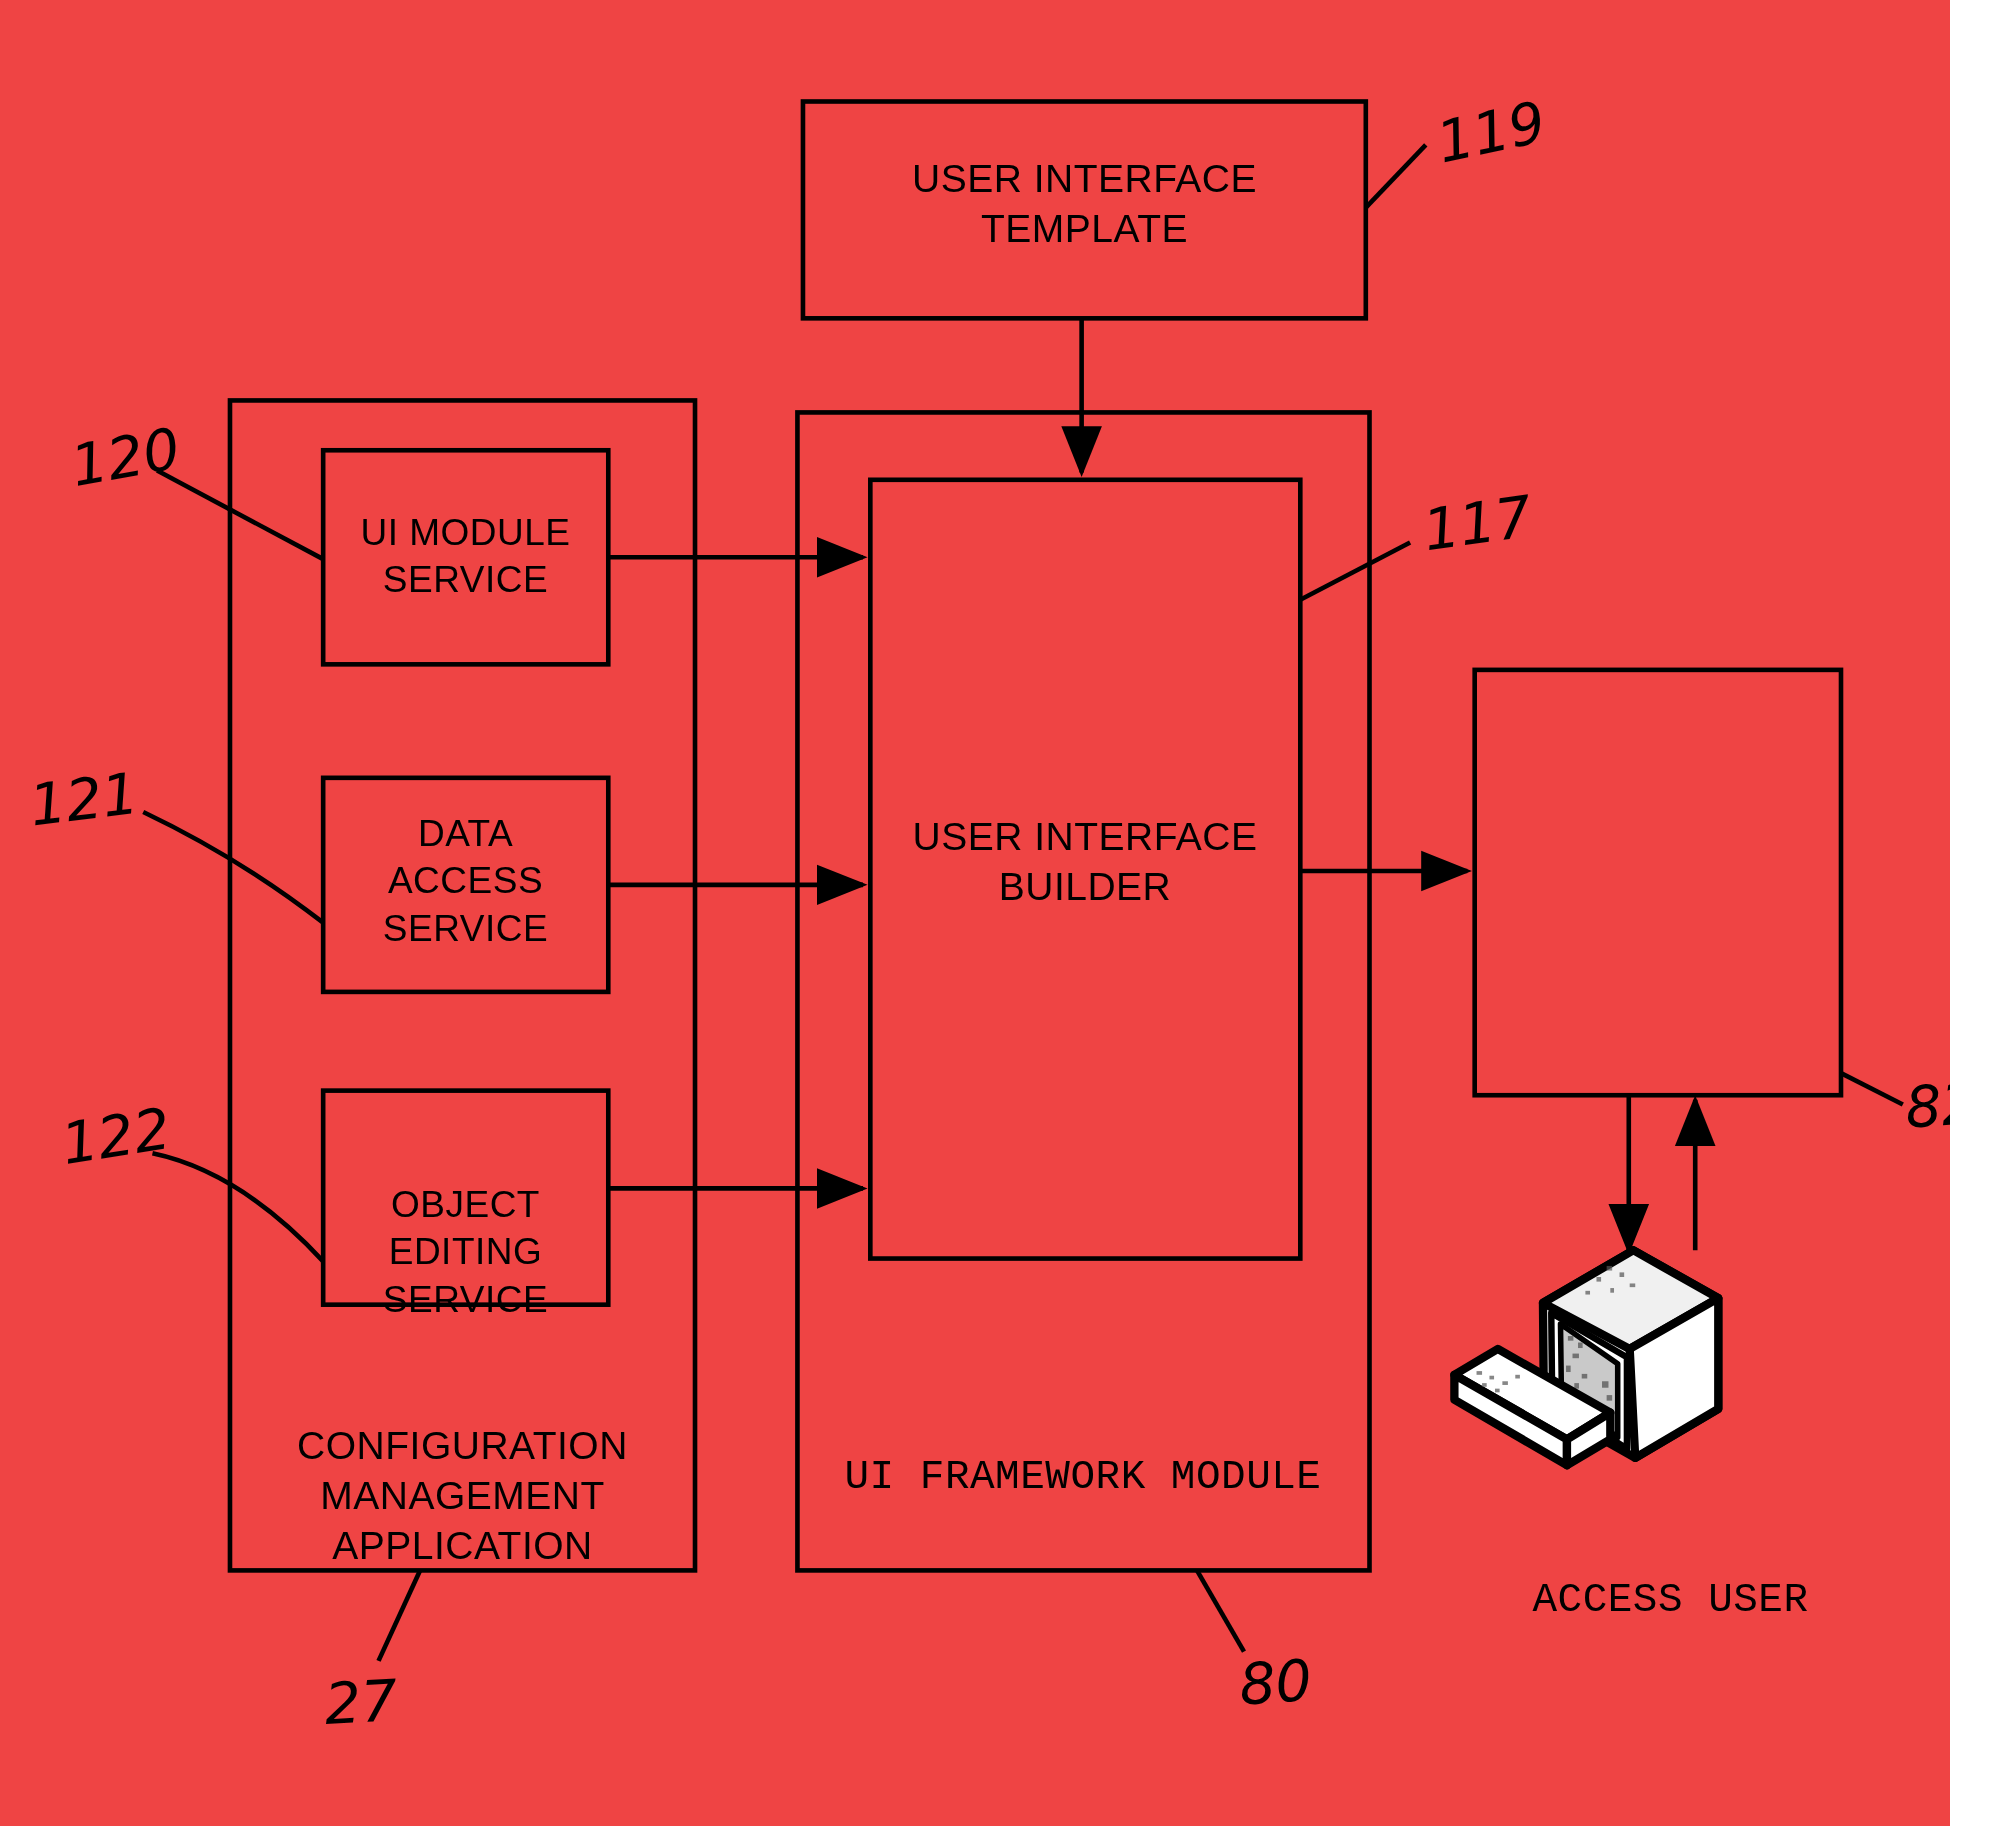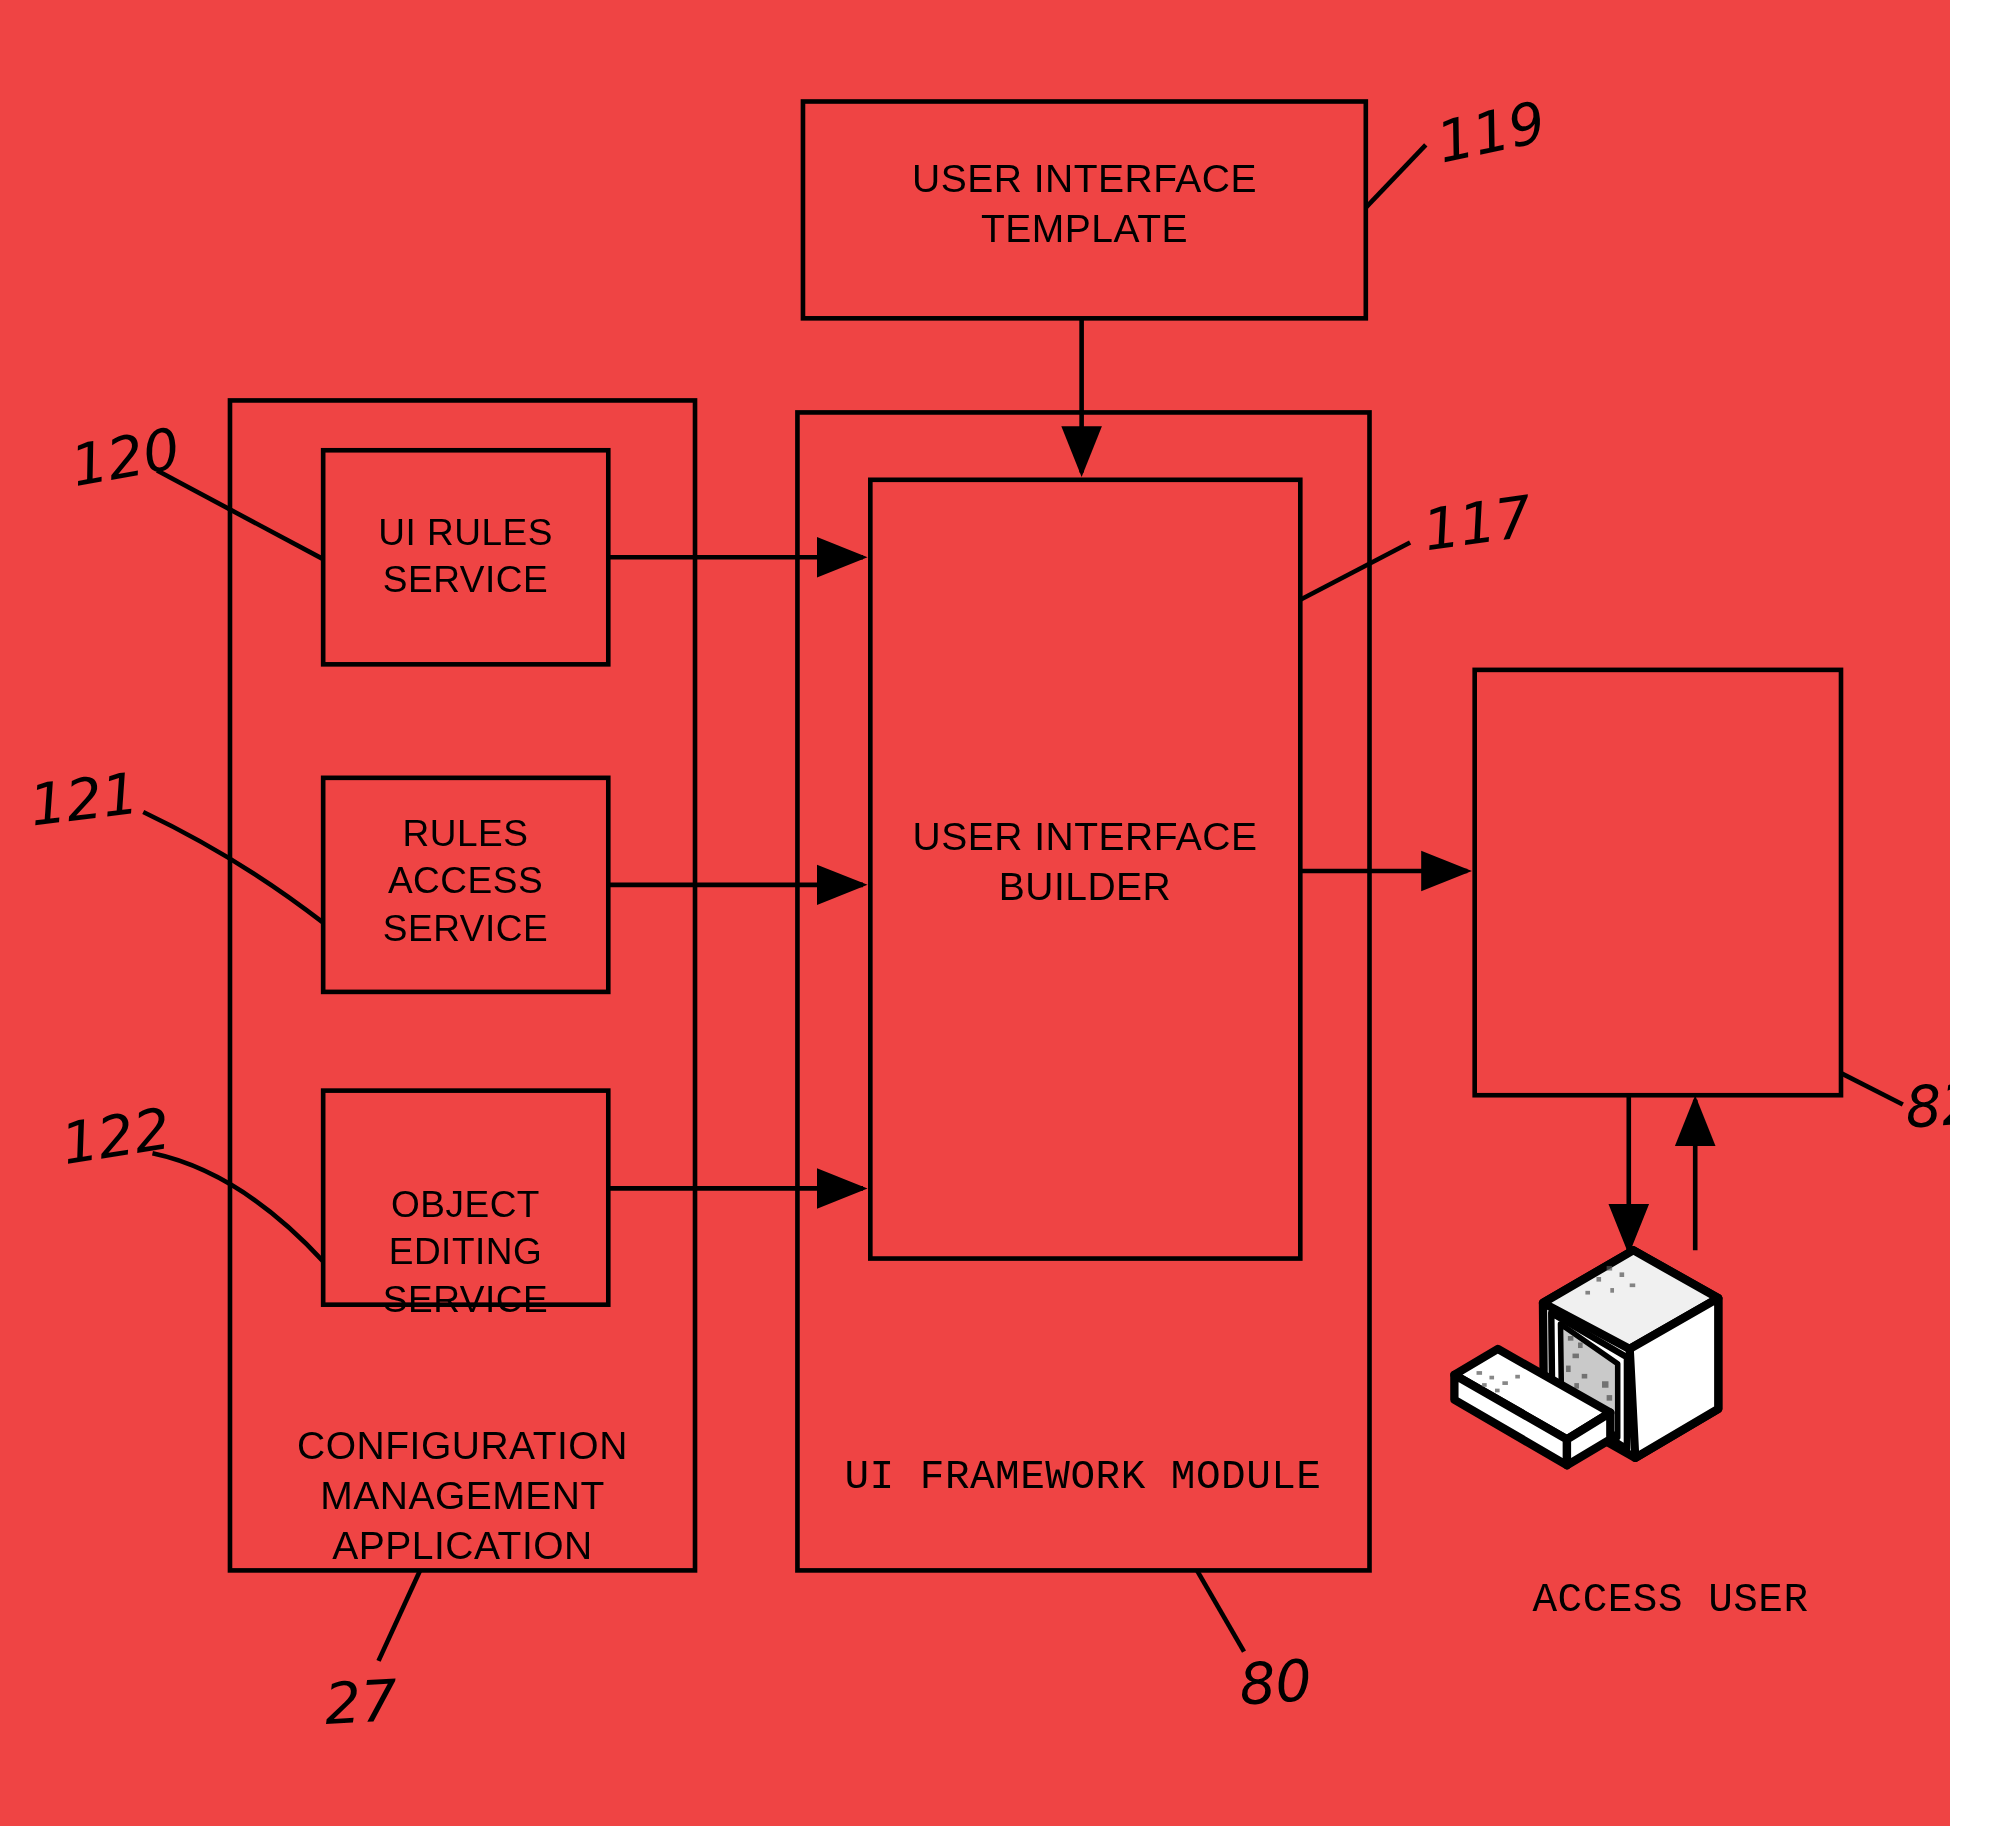--- a/index.html
+++ b/index.html
@@ -163,24 +163,24 @@
     </g>
   </svg>
 
   <div class="box-label lbl-lg" style="left:803px; top:154px; width:563px;">USER INTERFACE
 TEMPLATE</div>
 
   <div class="box-label lbl-lg" style="left:870px; top:812px; width:430px;">USER INTERFACE
 BUILDER</div>
 
 
-  <div class="box-label lbl-md" style="left:323px; top:509px; width:285px;">UI RULES
+  <div class="box-label lbl-md" style="left:323px; top:509px; width:285px;">UI MODULE
 SERVICE</div>
 
-  <div class="box-label lbl-md" style="left:323px; top:810px; width:285px;">RULES
+  <div class="box-label lbl-md" style="left:323px; top:810px; width:285px;">DATA
 ACCESS
 SERVICE</div>
 
   <div class="box-label lbl-md" style="left:323px; top:1181px; width:285px;">OBJECT
 EDITING
 SERVICE</div>
 
   <div class="box-label lbl-lg" style="left:230px; top:1421px; width:465px;text-align:center;">CONFIGURATION
 MANAGEMENT
 APPLICATION</div>

